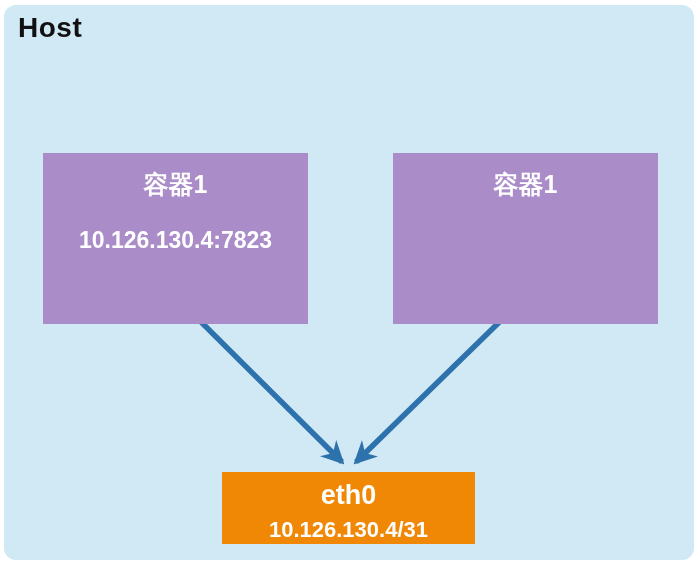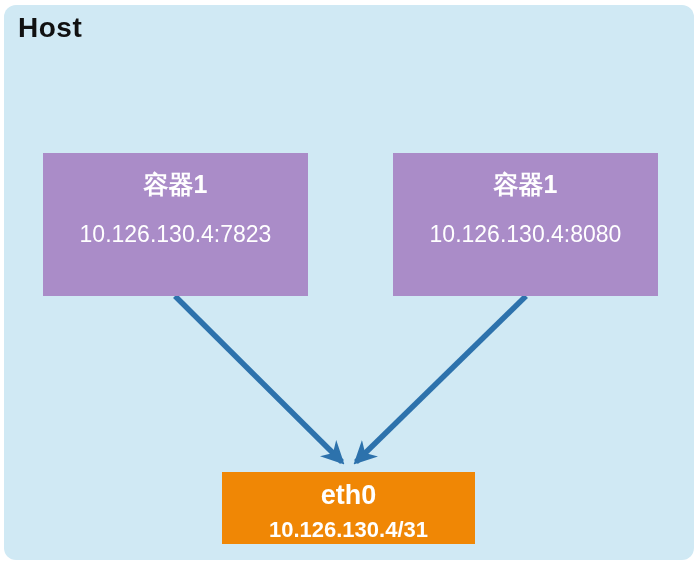--- a/index.html
+++ b/index.html
@@ -34,42 +34,42 @@
     color: var(--host-label, #111111);
     letter-spacing: 0.5px;
   }
   .node {
     position: absolute;
     color: var(--text-light, #ffffff);
   }
   .container-node {
     top: 153px;
     width: 265px;
-    height: 143px;
+    height: 171px;
     background: var(--container-fill, #aa8cc8);
   }
   .container-node.left  { left: 43px; }
   .container-node.right { left: 393px; }
   .node-title {
     position: absolute;
     top: 15px;
     left: 0;
     width: 100%;
     text-align: center;
     font-size: 25px;
     font-weight: bold;
   }
   .node-address {
     position: absolute;
-    top: 68px;
+    top: 74px;
     left: 0;
     width: 100%;
     text-align: center;
     font-size: 23px;
-    font-weight: 400;
+    font-weight: 700;
   }
   .interface-node {
     left: 222px;
     top: 472px;
     width: 253px;
     height: 72px;
     background: var(--interface-fill, #f08705);
   }
   .interface-node .node-title {
     top: 8px;
@@ -116,21 +116,20 @@
     <line class="arrow-line" x1="526" y1="296" x2="356" y2="462" marker-end="url(#arrowhead)"></line>
   </svg>
 
   <div class="node container-node left">
     <div class="node-title">容器1</div>
     <div class="node-address">10.126.130.4:7823</div>
   </div>
 
   <div class="node container-node right">
     <div class="node-title">容器1</div>
-    <div class="node-address">10.126.130.4:8080</div>
   </div>
 
   <div class="node interface-node">
     <div class="node-title">eth0</div>
     <div class="node-address">10.126.130.4/31</div>
   </div>
 
 </div>
 
 </body></html>

